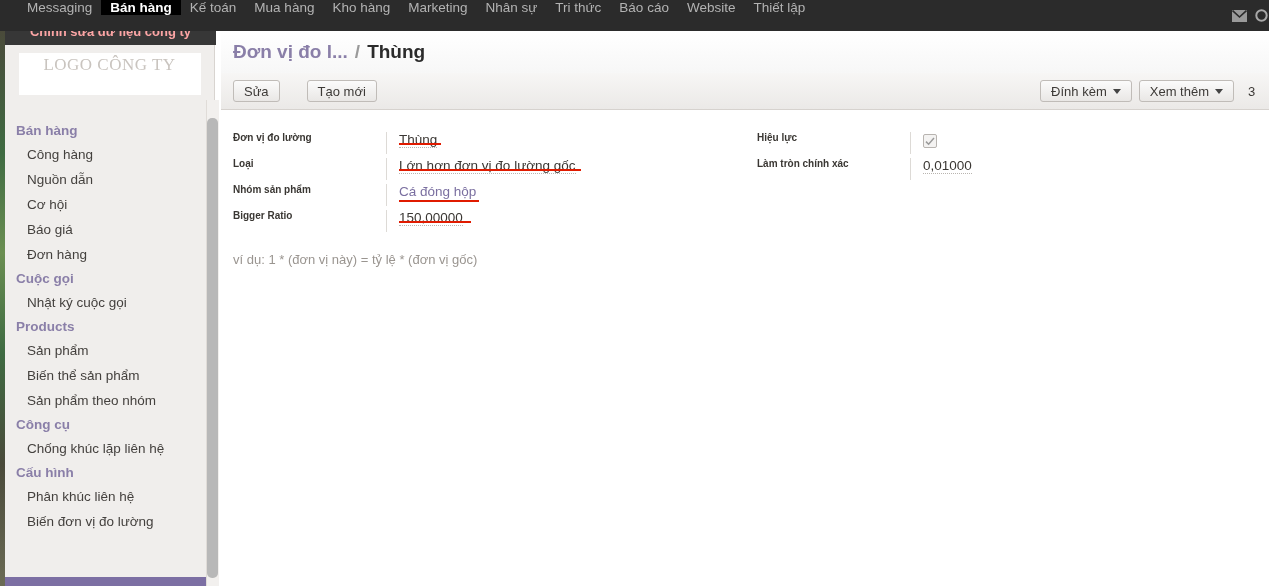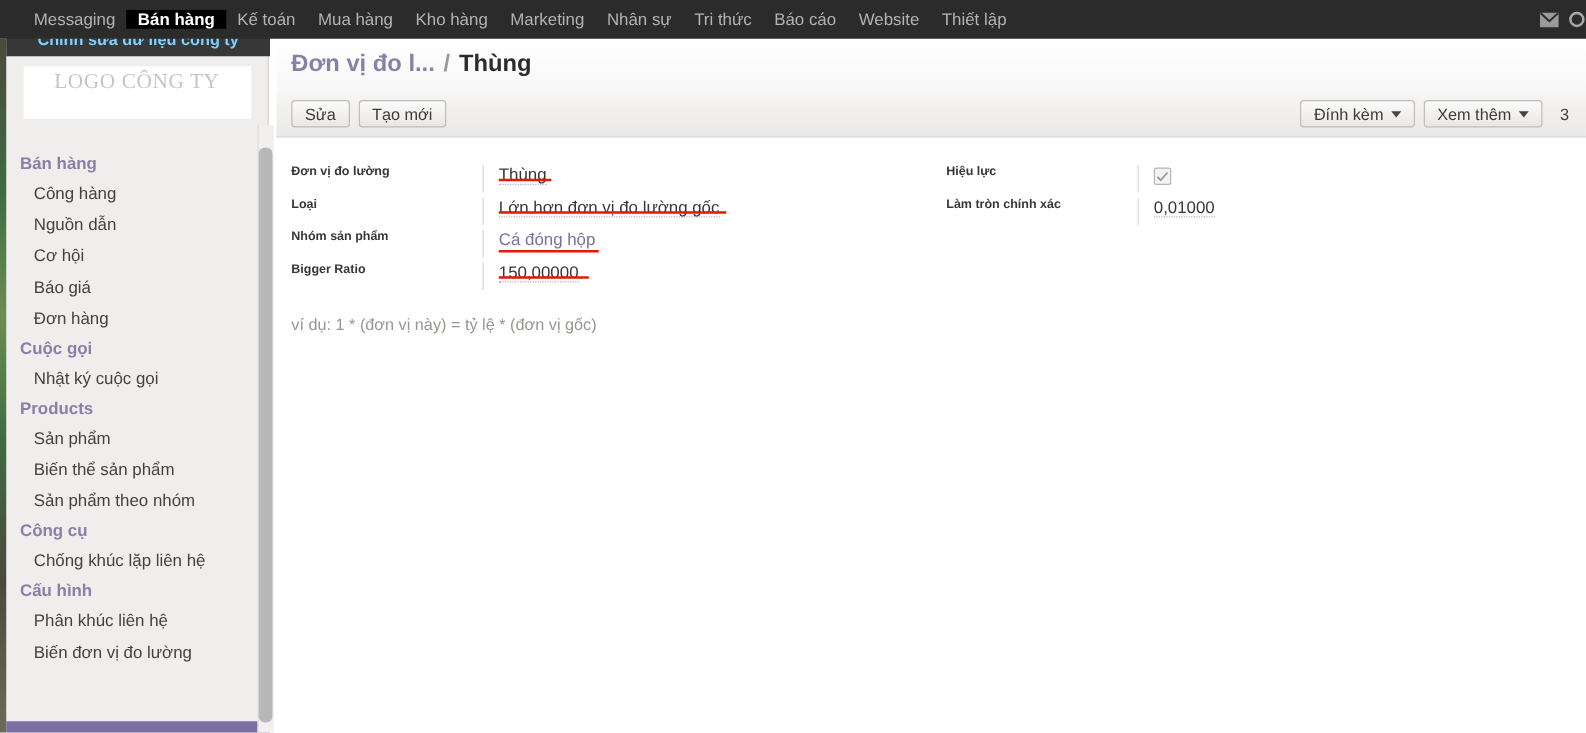--- a/index.html
+++ b/index.html
@@ -13,21 +13,21 @@
   }
 
   
   .topbar {
     position: absolute; top: 0; left: 0;
     width: 1269px; height: 31px;
     background: #2b2b2b;
     display: flex; align-items: stretch;
     z-index: 40;
   }
-  .topbar-left { display: flex; align-items: center; padding-left: 18px; }
+  .topbar-left { display: flex; align-items: flex-start; padding-left: 18px; }
   .nav-item {
     display: flex; align-items: center;
     padding: 0 9px;
     font-size: 13.5px;
     color: #b3b3b3;
     white-space: nowrap;
     cursor: pointer;
   }
   .nav-item.active {
     background: #000000;
@@ -73,21 +73,21 @@
     font-family: "Liberation Serif", "DejaVu Serif", serif;
     font-size: 17px;
     color: #c9c4bf;
     letter-spacing: 0.5px;
   }
   .company-tooltip {
     position: absolute;
     left: 5px; top: 18px;
     width: 211px; height: 27px;
     background: #373737;
-    color: #7dd3fc;
+    color: #fca5a5;
     font-size: 13px;
     font-weight: bold;
     display: flex; align-items: center; justify-content: center;
     z-index: 30;
   }
   .menu { margin-top: 24px; }
   .menu-group {
     font-size: 13.5px;
     font-weight: bold;
     color: #8a7fa8;
@@ -146,20 +146,21 @@
   }
   .bc-sep { color: #9a9a9a; margin: 0 7px; font-weight: bold; }
   .bc-current { color: #2b2b2b; font-weight: bold; white-space: nowrap; }
 
   .toolbar {
     height: 37px;
     background: linear-gradient(to bottom, #f7f6f5 0%, #ebe9e7 100%);
     border-bottom: 1px solid #d6d2ce;
     display: flex; align-items: center;
     padding: 0 12px;
+    gap: 20px;
   }
   .btn {
     height: 22px;
     padding: 0 10px;
     font-size: 13px;
     color: #3d3a37;
     background: linear-gradient(to bottom, #fbfbfb 0%, #e9e7e5 100%);
     border: 1px solid #c0bcb8;
     border-radius: 3px;
     display: flex; align-items: center;

